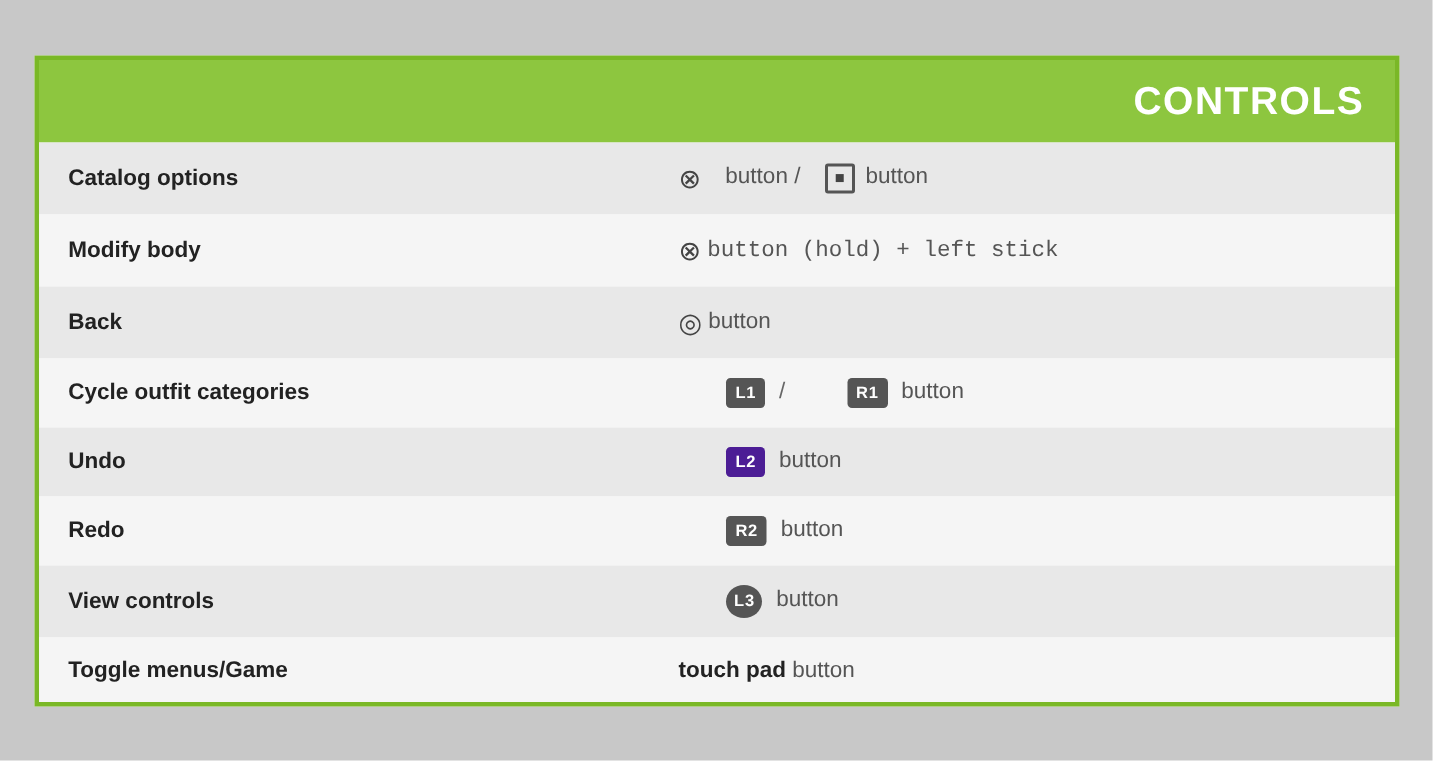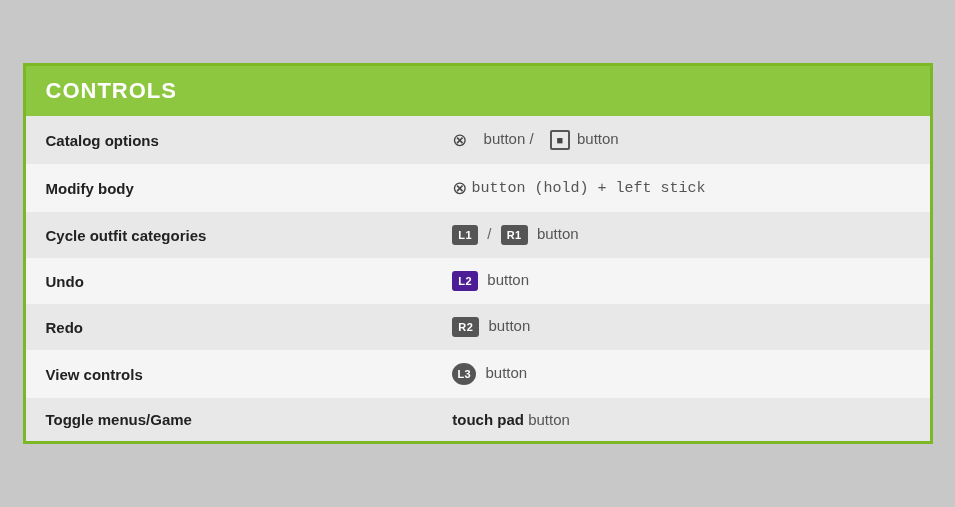--- a/index.html
+++ b/index.html
@@ -25,24 +25,25 @@
       overflow: hidden;
     }
 
     .controls-header {
       background: #8dc63f;
       padding: 12px 20px;
     }
 
     .controls-header h1 {
       color: #fff;
-      font-size: 22px;
+      font-size: 26px;
       font-weight: bold;
       letter-spacing: 1px;
       text-transform: uppercase;
+      text-align: right;
     }
 
     .controls-table {
       width: 100%;
       border-collapse: collapse;
     }
 
     .controls-table tr:nth-child(odd) {
       background: #e8e8e8;
     }
@@ -75,20 +76,21 @@
       justify-content: center;
       background: #555;
       color: #fff;
       font-size: 11px;
       font-weight: bold;
       padding: 2px 6px;
       border-radius: 3px;
       min-width: 24px;
       height: 20px;
       letter-spacing: 0.5px;
+      margin-left: 32px;
     }
 
     .btn-badge.l1 { background: #555; }
     .btn-badge.r1 { background: #555; }
     .btn-badge.l2 { background: #4c1d95; }
     .btn-badge.r2 { background: #555; }
     .btn-badge.l3 { background: #555; }
 
     .bold-text {
       font-weight: bold;
@@ -116,20 +118,27 @@
       </tr>
 
       <tr>
         <td class="col-action">Modify body</td>
         <td class="col-control">
           <span style="font-size:18px; color:#444; vertical-align:middle;">⊗</span>
           <span style="color:#555;font-family:Liberation Mono, monospace;"> button (hold) + left stick</span>
         </td>
       </tr>
 
+      <tr>
+        <td class="col-action">Back</td>
+        <td class="col-control">
+          <span style="font-size:18px; color:#444; vertical-align:middle;">◎</span>
+          <span style="color:#555;"> button</span>
+        </td>
+      </tr>
 
       <tr>
         <td class="col-action">Cycle outfit categories</td>
         <td class="col-control">
           <span class="btn-badge l1">L1</span>
           <span style="margin: 0 5px; color:#666;">/</span>
           <span class="btn-badge r1">R1</span>
           <span style="margin-left:5px; color:#555;"> button</span>
         </td>
       </tr>

